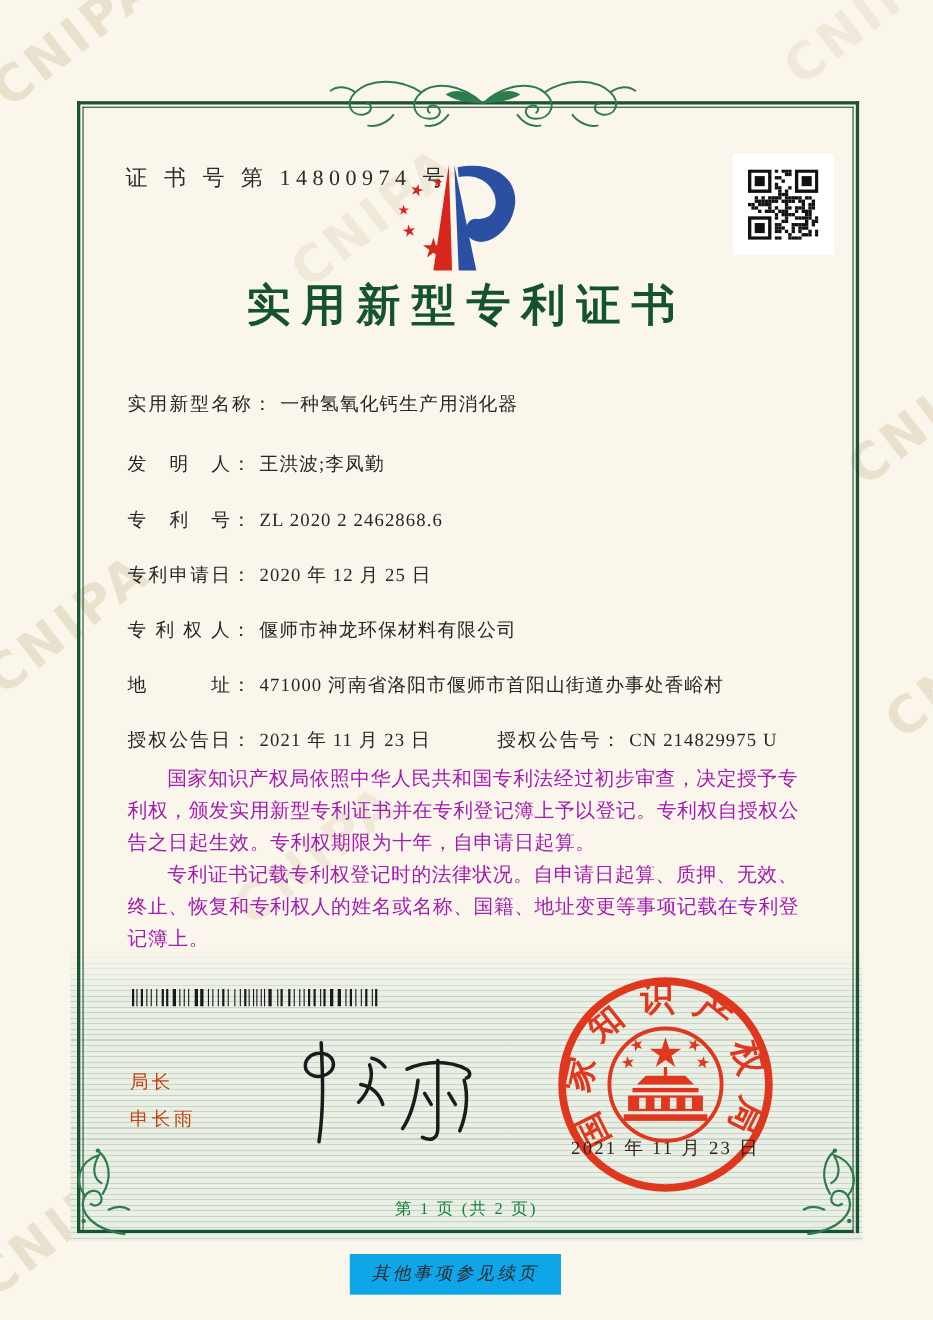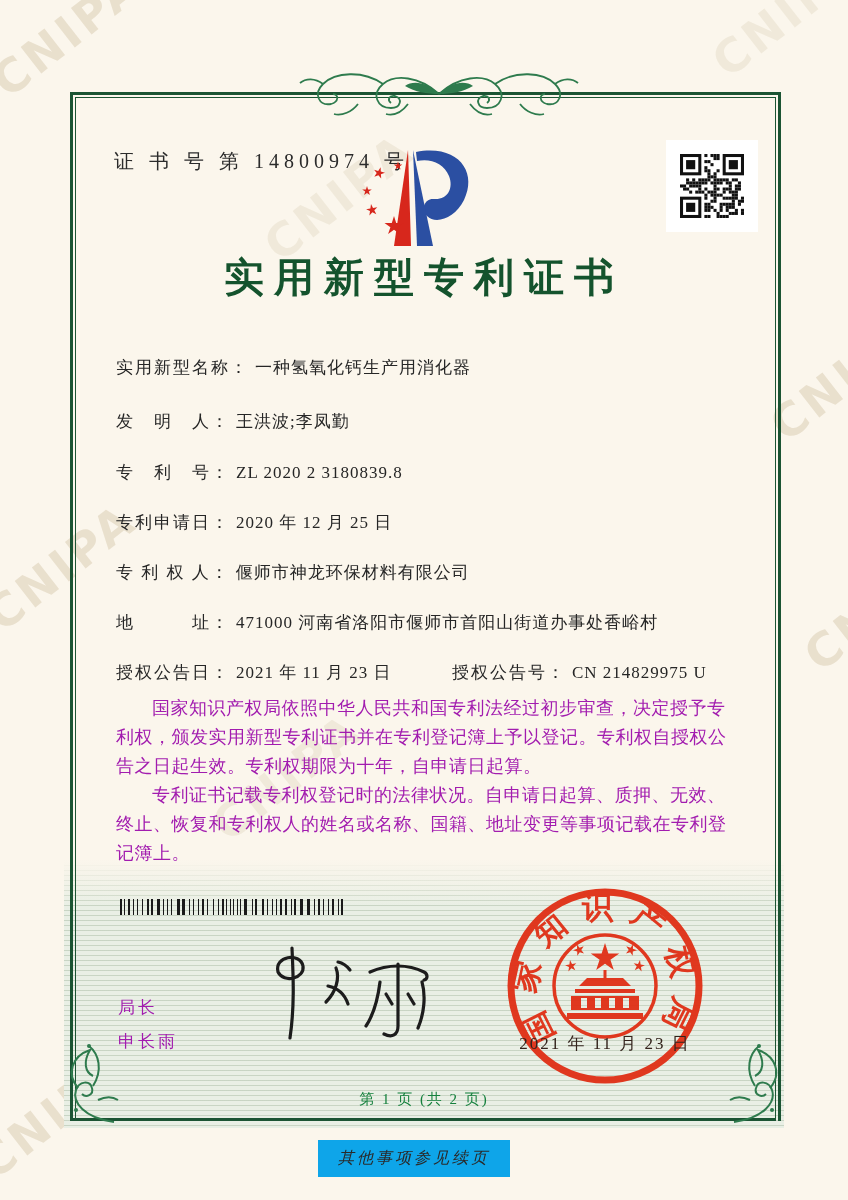--- a/index.html
+++ b/index.html
@@ -33,21 +33,21 @@
          letter-spacing:10px;color:#14532d;z-index:2;}
   .qrbox{left:666px;top:140px;width:92px;height:92px;background:#fff;z-index:2;}
   .logo{left:350px;top:144px;width:136px;height:110px;z-index:2;}
   .row{position:absolute;left:116px;font-size:17px;color:#262626;z-index:2;white-space:nowrap;}
   .row .lab{letter-spacing:2px;}
   .row .val{margin-left:6px;letter-spacing:1px;}
   .paras{left:116px;top:694px;width:618px;z-index:2;}
   .paras p{margin:0;font-size:18px;line-height:29px;text-indent:2em;
            color:#a21caf;letter-spacing:.5px;}
   .barcode{left:120px;top:899px;width:224px;height:16px;z-index:2;}
-  .signer{left:118px;font-size:17px;letter-spacing:3px;color:#a21caf;z-index:2;margin-top:24px;}
+  .signer{left:118px;font-size:17px;letter-spacing:3px;color:#c2410c;z-index:2;}
   .sig{left:248px;top:942px;width:205px;height:105px;z-index:3;}
   .seal{left:503px;top:884px;width:204px;height:204px;z-index:3;opacity:.95;}
   .sealdate{left:480px;top:1032px;width:250px;text-align:center;font-size:17px;
             letter-spacing:2px;color:#33231c;z-index:4;}
   .pagenum{left:0;right:0;top:1090px;text-align:center;font-size:15px;
            letter-spacing:2px;color:#15803d;z-index:2;}
   .contnote{left:318px;top:1140px;background:#0ea5e9;padding:8px 20px;font-size:16px;
             font-style:italic;letter-spacing:3px;color:#2a2a2a;z-index:2;}
   svg{display:block;}
 </style>
@@ -265,21 +265,21 @@
 
 <div class="abs title">实用新型专利证书</div>
 
 <div class="row" style="top:356px;">
   <span class="lab">实用新型名称：</span><span class="val">一种氢氧化钙生产用消化器</span>
 </div>
 <div class="row" style="top:410px;">
   <span class="lab">发　明　人：</span><span class="val">王洪波;李凤勤</span>
 </div>
 <div class="row" style="top:461px;">
-  <span class="lab">专　利　号：</span><span class="val">ZL 2020 2 3180839.8</span>
+  <span class="lab">专　利　号：</span><span class="val">ZL 2020 2 2462868.6</span>
 </div>
 <div class="row" style="top:511px;">
   <span class="lab">专利申请日：</span><span class="val">2020 年 12 月 25 日</span>
 </div>
 <div class="row" style="top:561px;text-align:right;">
   <span class="lab">专 利 权 人：</span><span class="val">偃师市神龙环保材料有限公司</span>
 </div>
 <div class="row" style="top:611px;">
   <span class="lab">地　　　址：</span><span class="val">471000 河南省洛阳市偃师市首阳山街道办事处香峪村</span>
 </div>

